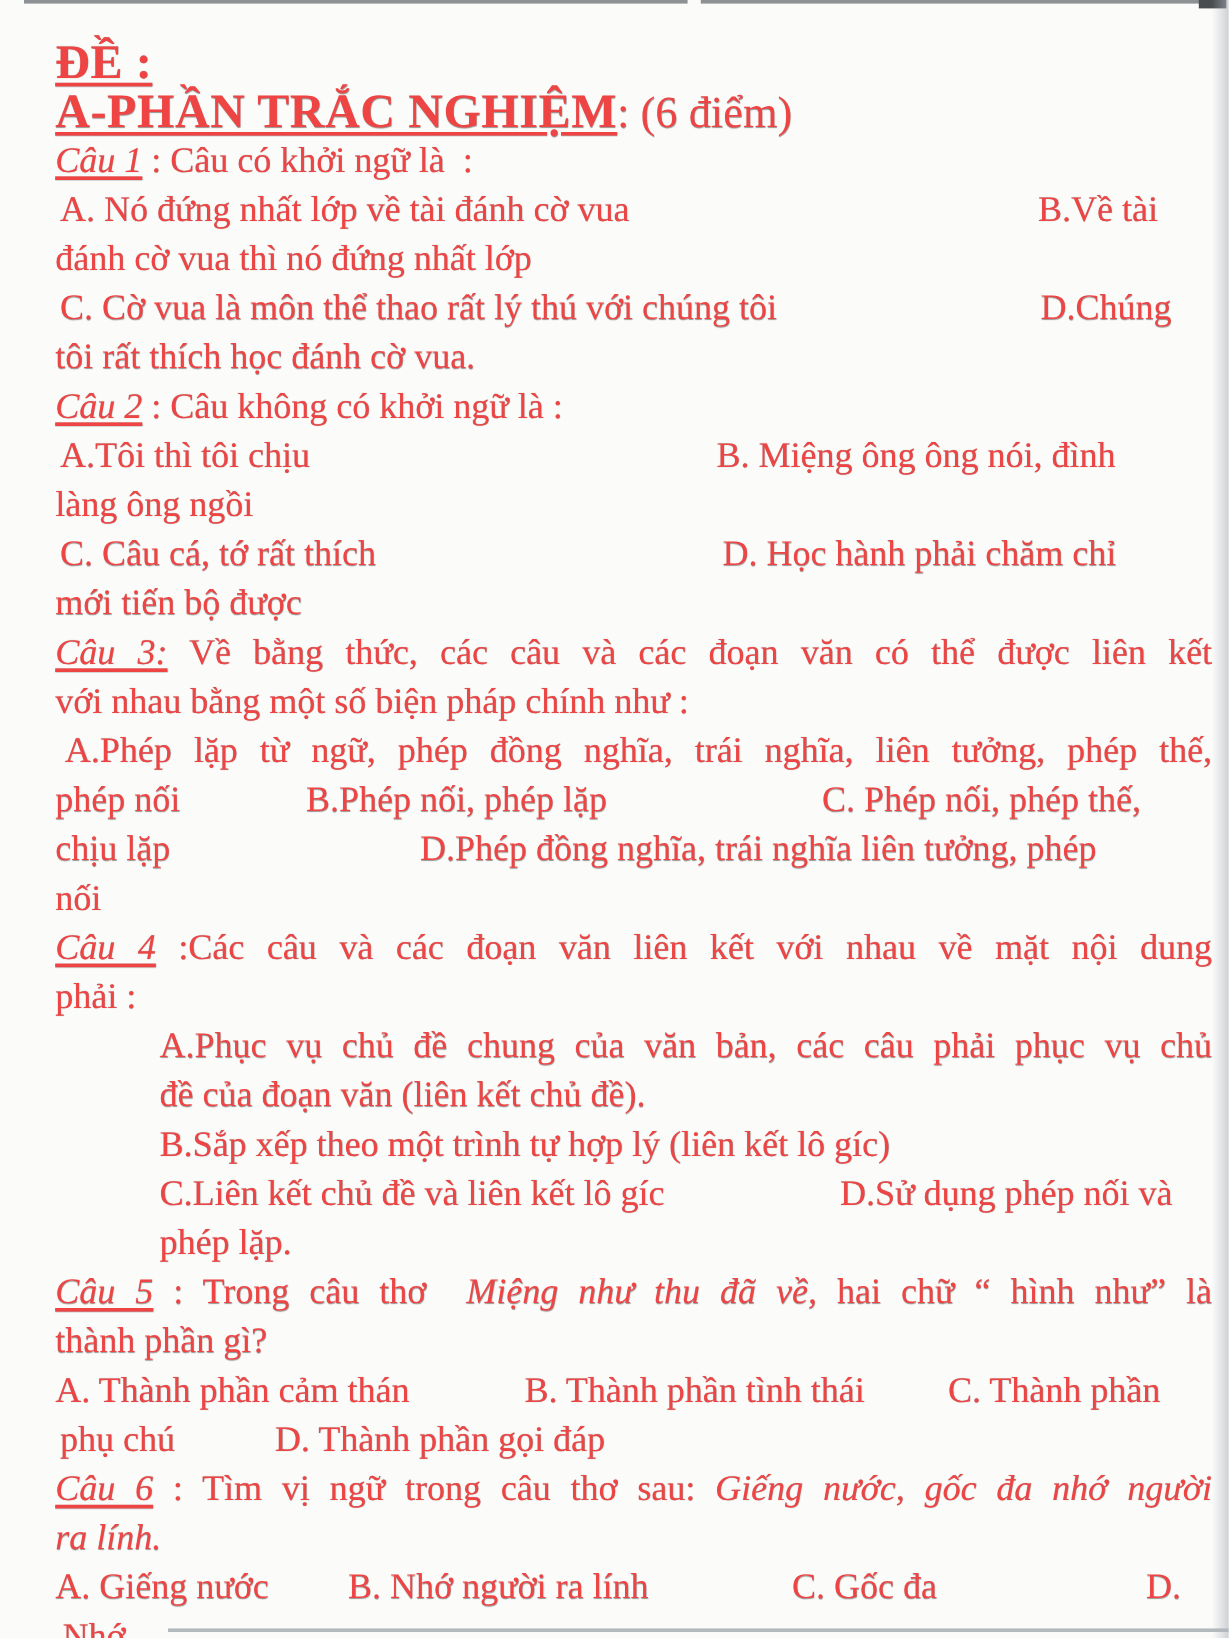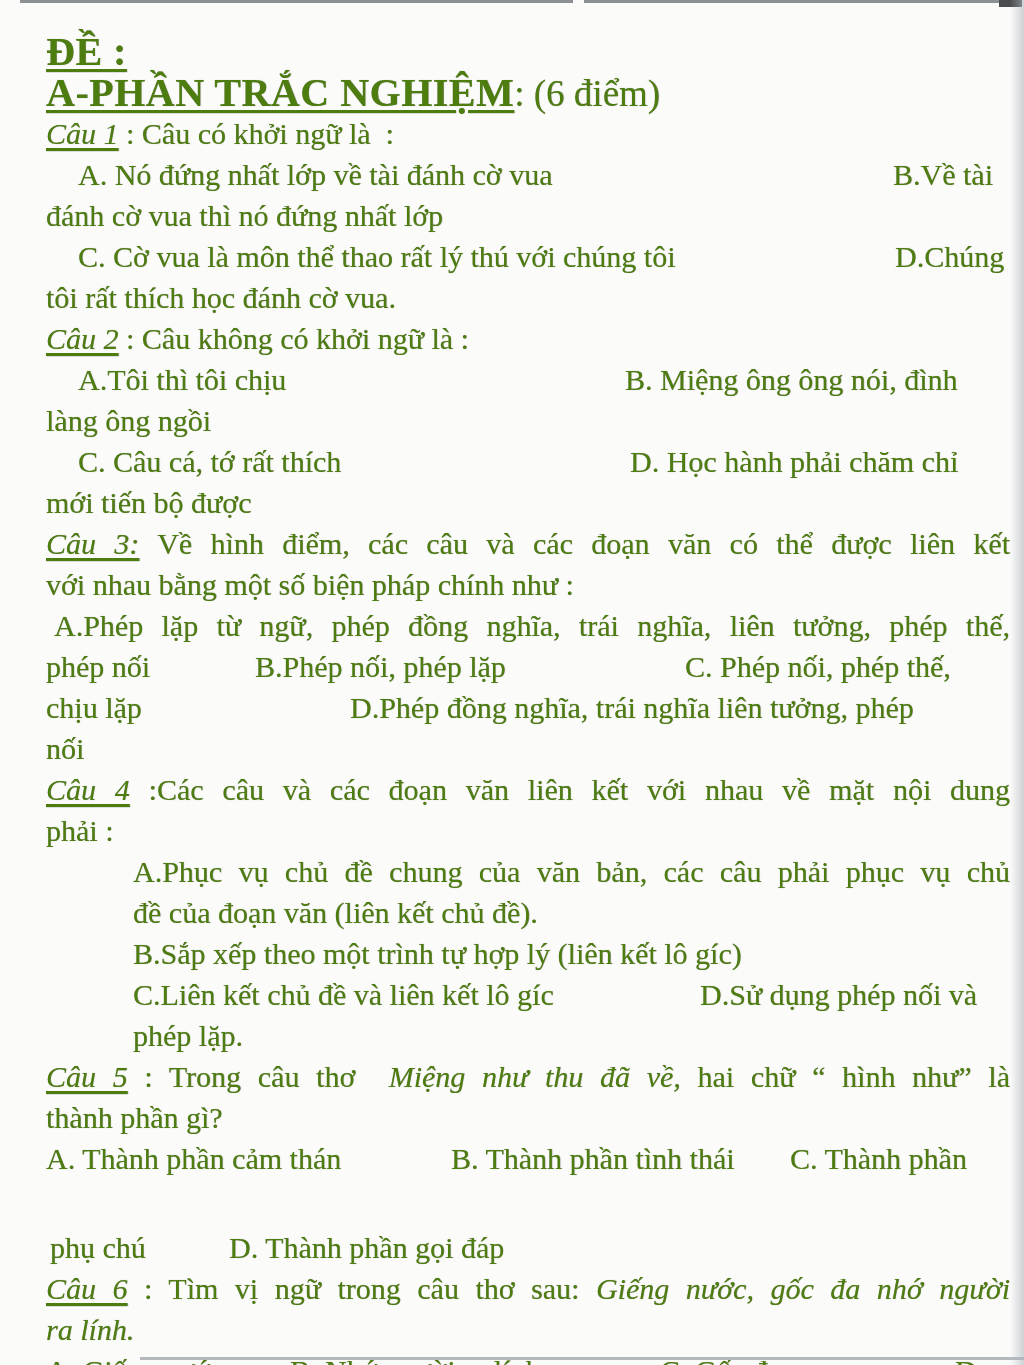--- a/index.html
+++ b/index.html
@@ -1,39 +1,39 @@
 <!DOCTYPE html>
 <html lang="vi"><head>
 <meta charset="utf-8">
 <style>
   html,body { margin:0; padding:0; background:#e8e8e8; }
   .page {
     position:relative; width:1024px; height:1365px; overflow:hidden;
     background:#fbfbfa;
     font-family:"Liberation Serif","DejaVu Serif",serif;
-    color:#4d7c0f;
+    color:#ef4444;
   }
   .doc {
     position:absolute; top:31px; left:46px; right:14px;
     font-size:30px; line-height:41px;
     text-shadow:0.3px 0.3px 0.8px rgba(25,25,25,0.45);
   }
   .ln { position:relative; height:41px; white-space:nowrap; }
   .ln.just { white-space:normal; text-align:justify; text-align-last:justify; }
   .abs { position:absolute; top:0; }
   .b  { font-weight:bold; }
   .i  { font-style:italic; }
   .bi { font-weight:normal; font-style:italic; }
   .u  { text-decoration:underline; text-underline-offset:4px; text-decoration-thickness:2.5px; }
   .h1 { font-size:40px; letter-spacing:0.5px; }
   .h1s{ font-size:37px; }
-  .ind14 { margin-left:32px; }
+  .ind14 { margin-left:4px; }
   .ind8  { margin-left:8px; }
   .ind59 { margin-left:87px; }
-  .ind4  { margin-left:4px;margin-top:48px; }
+  .ind4  { margin-left:4px; }
   .ind6  { margin-left:6px; }
   
   .top-bar-a { position:absolute; top:0; left:20px;  width:553px; height:3px; background:#6a6e72; opacity:.75; }
   .top-bar-b { position:absolute; top:0; left:584px; width:429px; height:3px; background:#6a6e72; opacity:.75; }
   .top-bar-nub { position:absolute; top:0; left:999px; width:23px; height:7px; background:#4a4d50; }
   .bottom-rule { position:absolute; top:1357px; left:140px; width:884px; height:3px; background:#b3b9bd; }
   .right-edge { position:absolute; top:0; right:0; width:14px; height:100%;
     background:linear-gradient(to right, rgba(176,182,188,0), rgba(176,182,188,0.6)); }
 </style>
 </head>
@@ -87,21 +87,21 @@
     </div>
     <div class="ln ind14">
       <span>C. Câu cá, tớ rất thích</span>
       <span class="abs" style="left:552px">D. Học hành phải chăm chỉ</span>
     </div>
     <div class="ln">
       <span>mới tiến bộ được</span>
     </div>
 
     <div class="ln just">
-      <span class="bi u">Câu 3:</span><span> Về hình điểm, các câu và các đoạn văn có thể được liên kết</span>
+      <span class="bi u">Câu 3:</span><span> Về bằng thức, các câu và các đoạn văn có thể được liên kết</span>
     </div>
     <div class="ln">
       <span>với nhau bằng một số biện pháp chính như :</span>
     </div>
     <div class="ln just ind8">
       <span>A.Phép lặp từ ngữ, phép đồng nghĩa, trái nghĩa, liên tưởng, phép thế,</span>
     </div>
     <div class="ln">
       <span>phép nối</span>
       <span class="abs" style="left:209px">B.Phép nối, phép lặp</span>
@@ -139,21 +139,21 @@
     </div>
 
     <div class="ln just">
       <span class="bi u">Câu 5</span><span> : Trong câu thơ&nbsp; </span><span class="i">Miệng như thu đã về,</span><span> hai chữ “ hình như” là</span>
     </div>
     <div class="ln">
       <span>thành phần gì?</span>
     </div>
     <div class="ln">
       <span>A. Thành phần cảm thán</span>
-      <span class="abs" style="left:405px">B. Thành phần tình thái</span>
+      <span class="abs" style="left:391px">B. Thành phần tình thái</span>
       <span class="abs" style="left:744px">C. Thành phần</span>
     </div>
     <div class="ln ind4">
       <span>phụ chú</span>
       <span class="abs" style="left:179px">D. Thành phần gọi đáp</span>
     </div>
 
     <div class="ln just">
       <span class="bi u">Câu 6</span><span> : Tìm vị ngữ trong câu thơ sau: </span><span class="i">Giếng nước, gốc đa nhớ người</span>
     </div>

